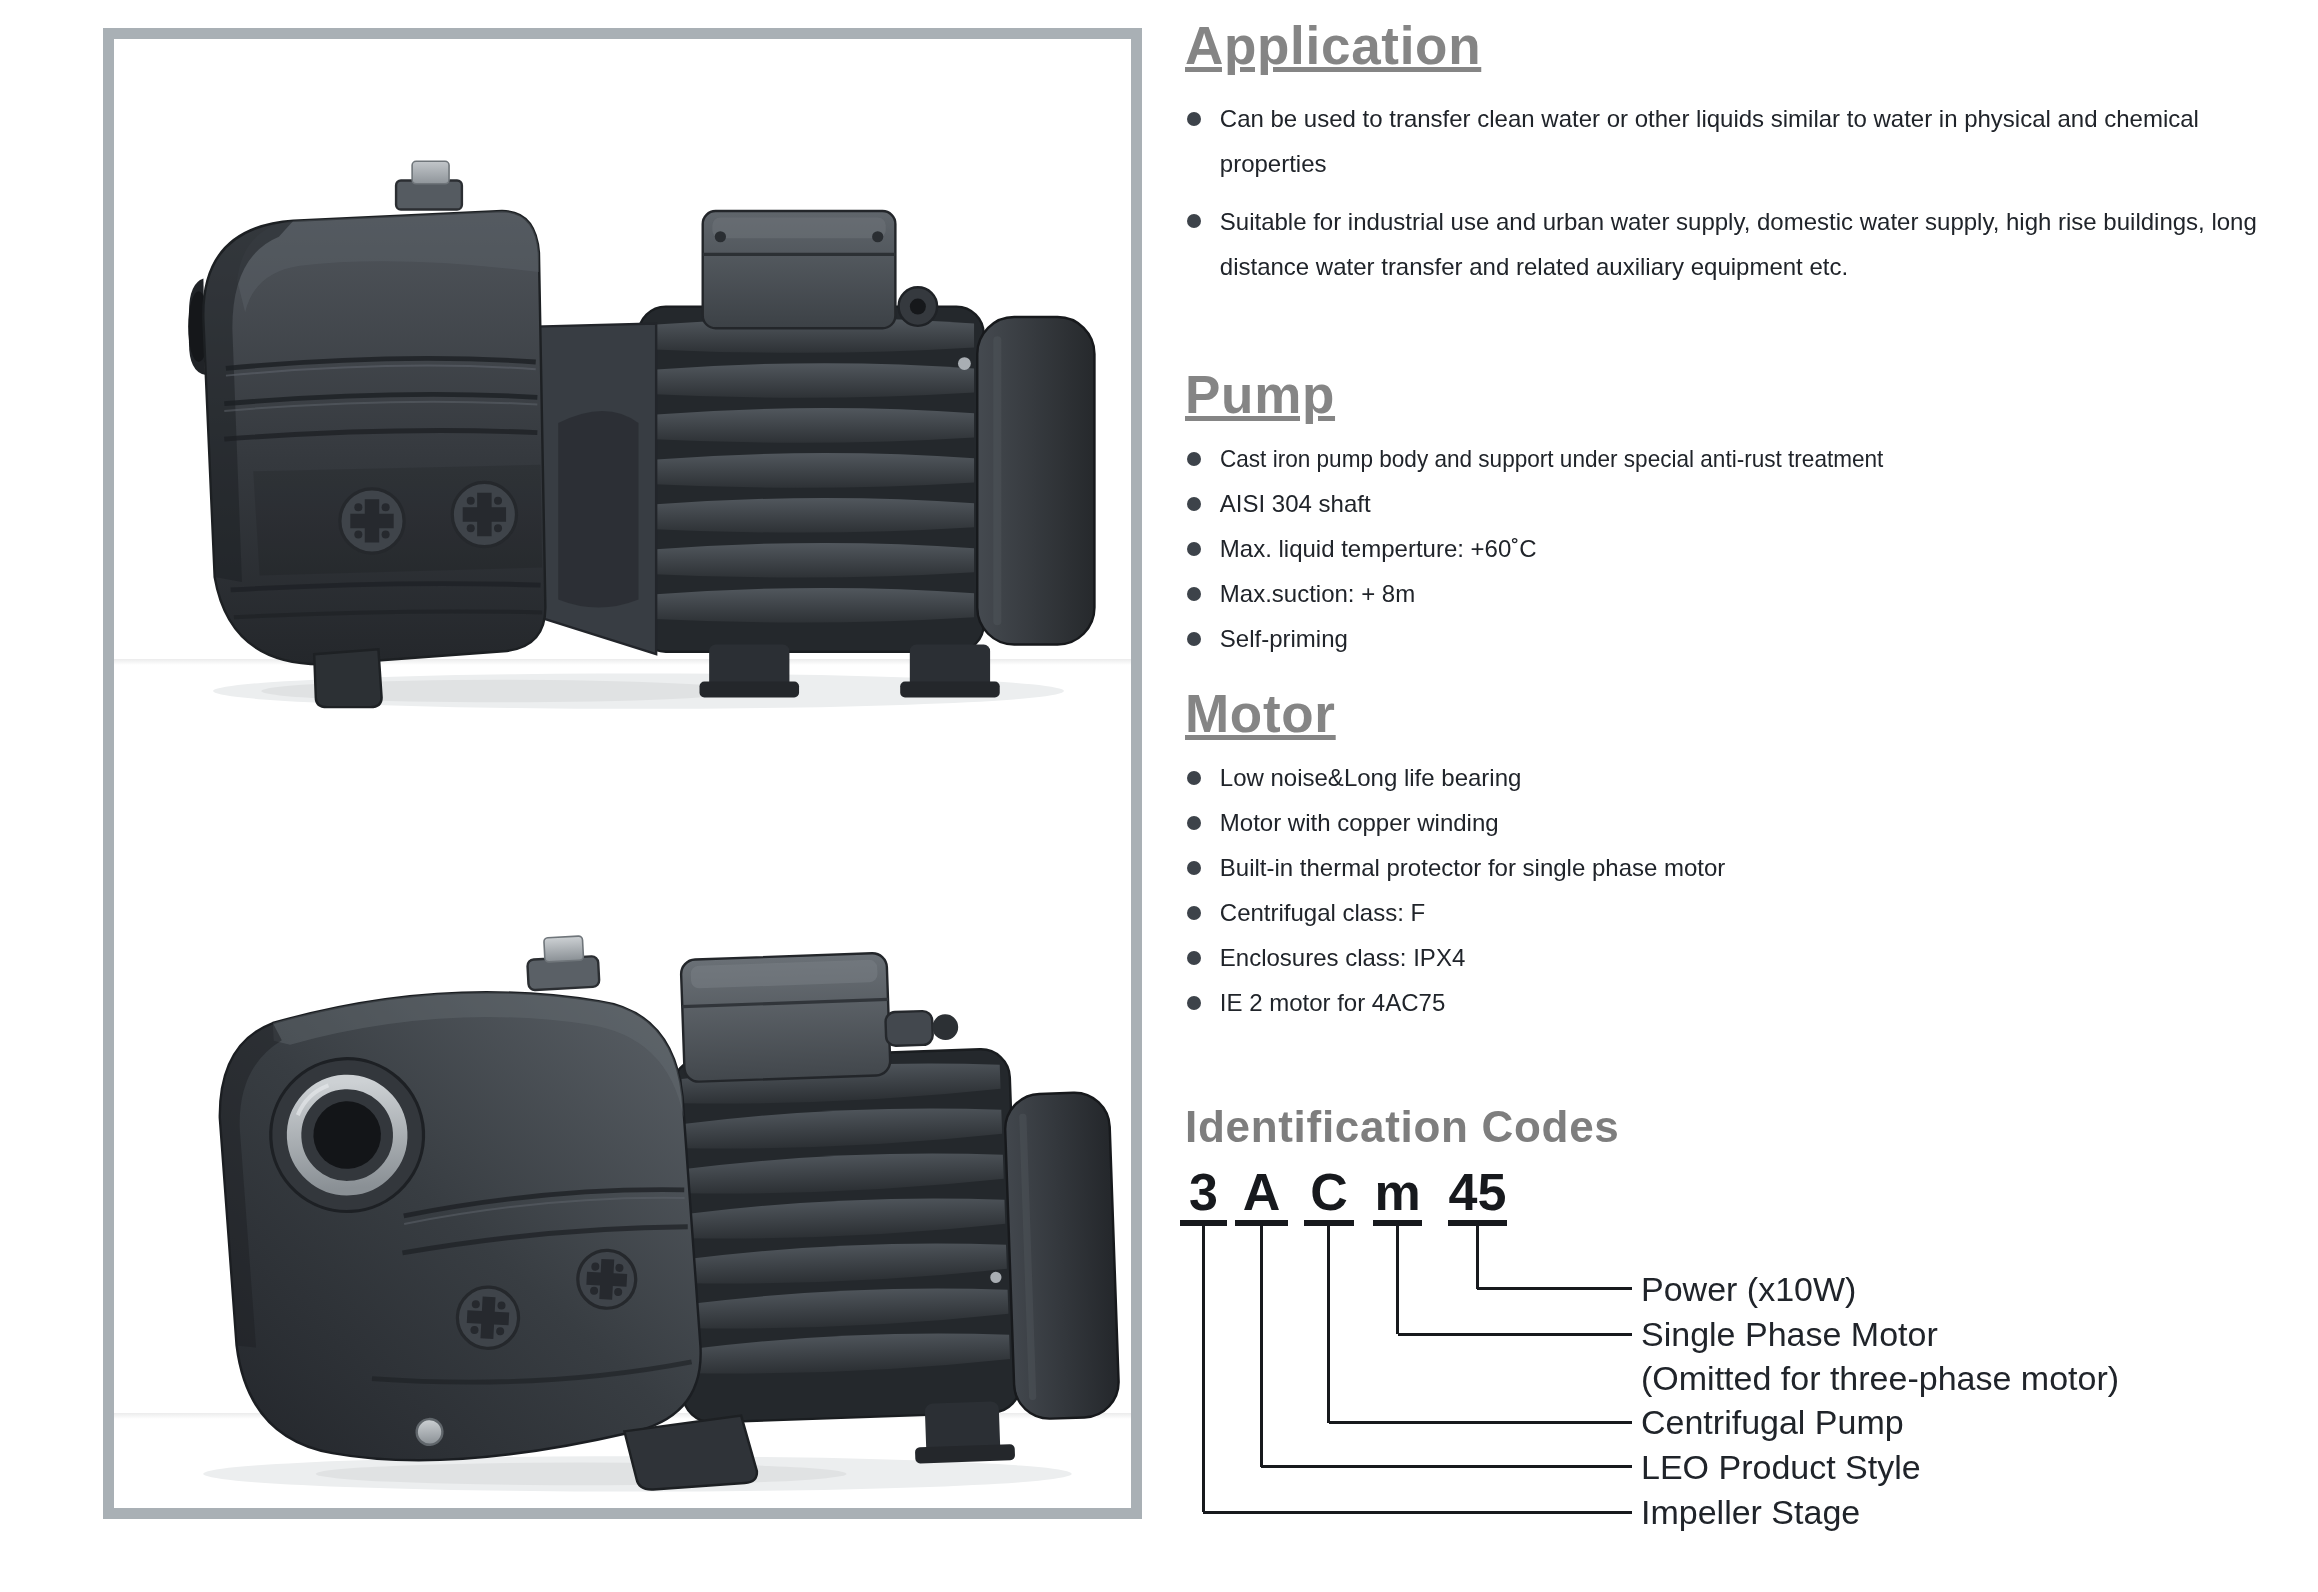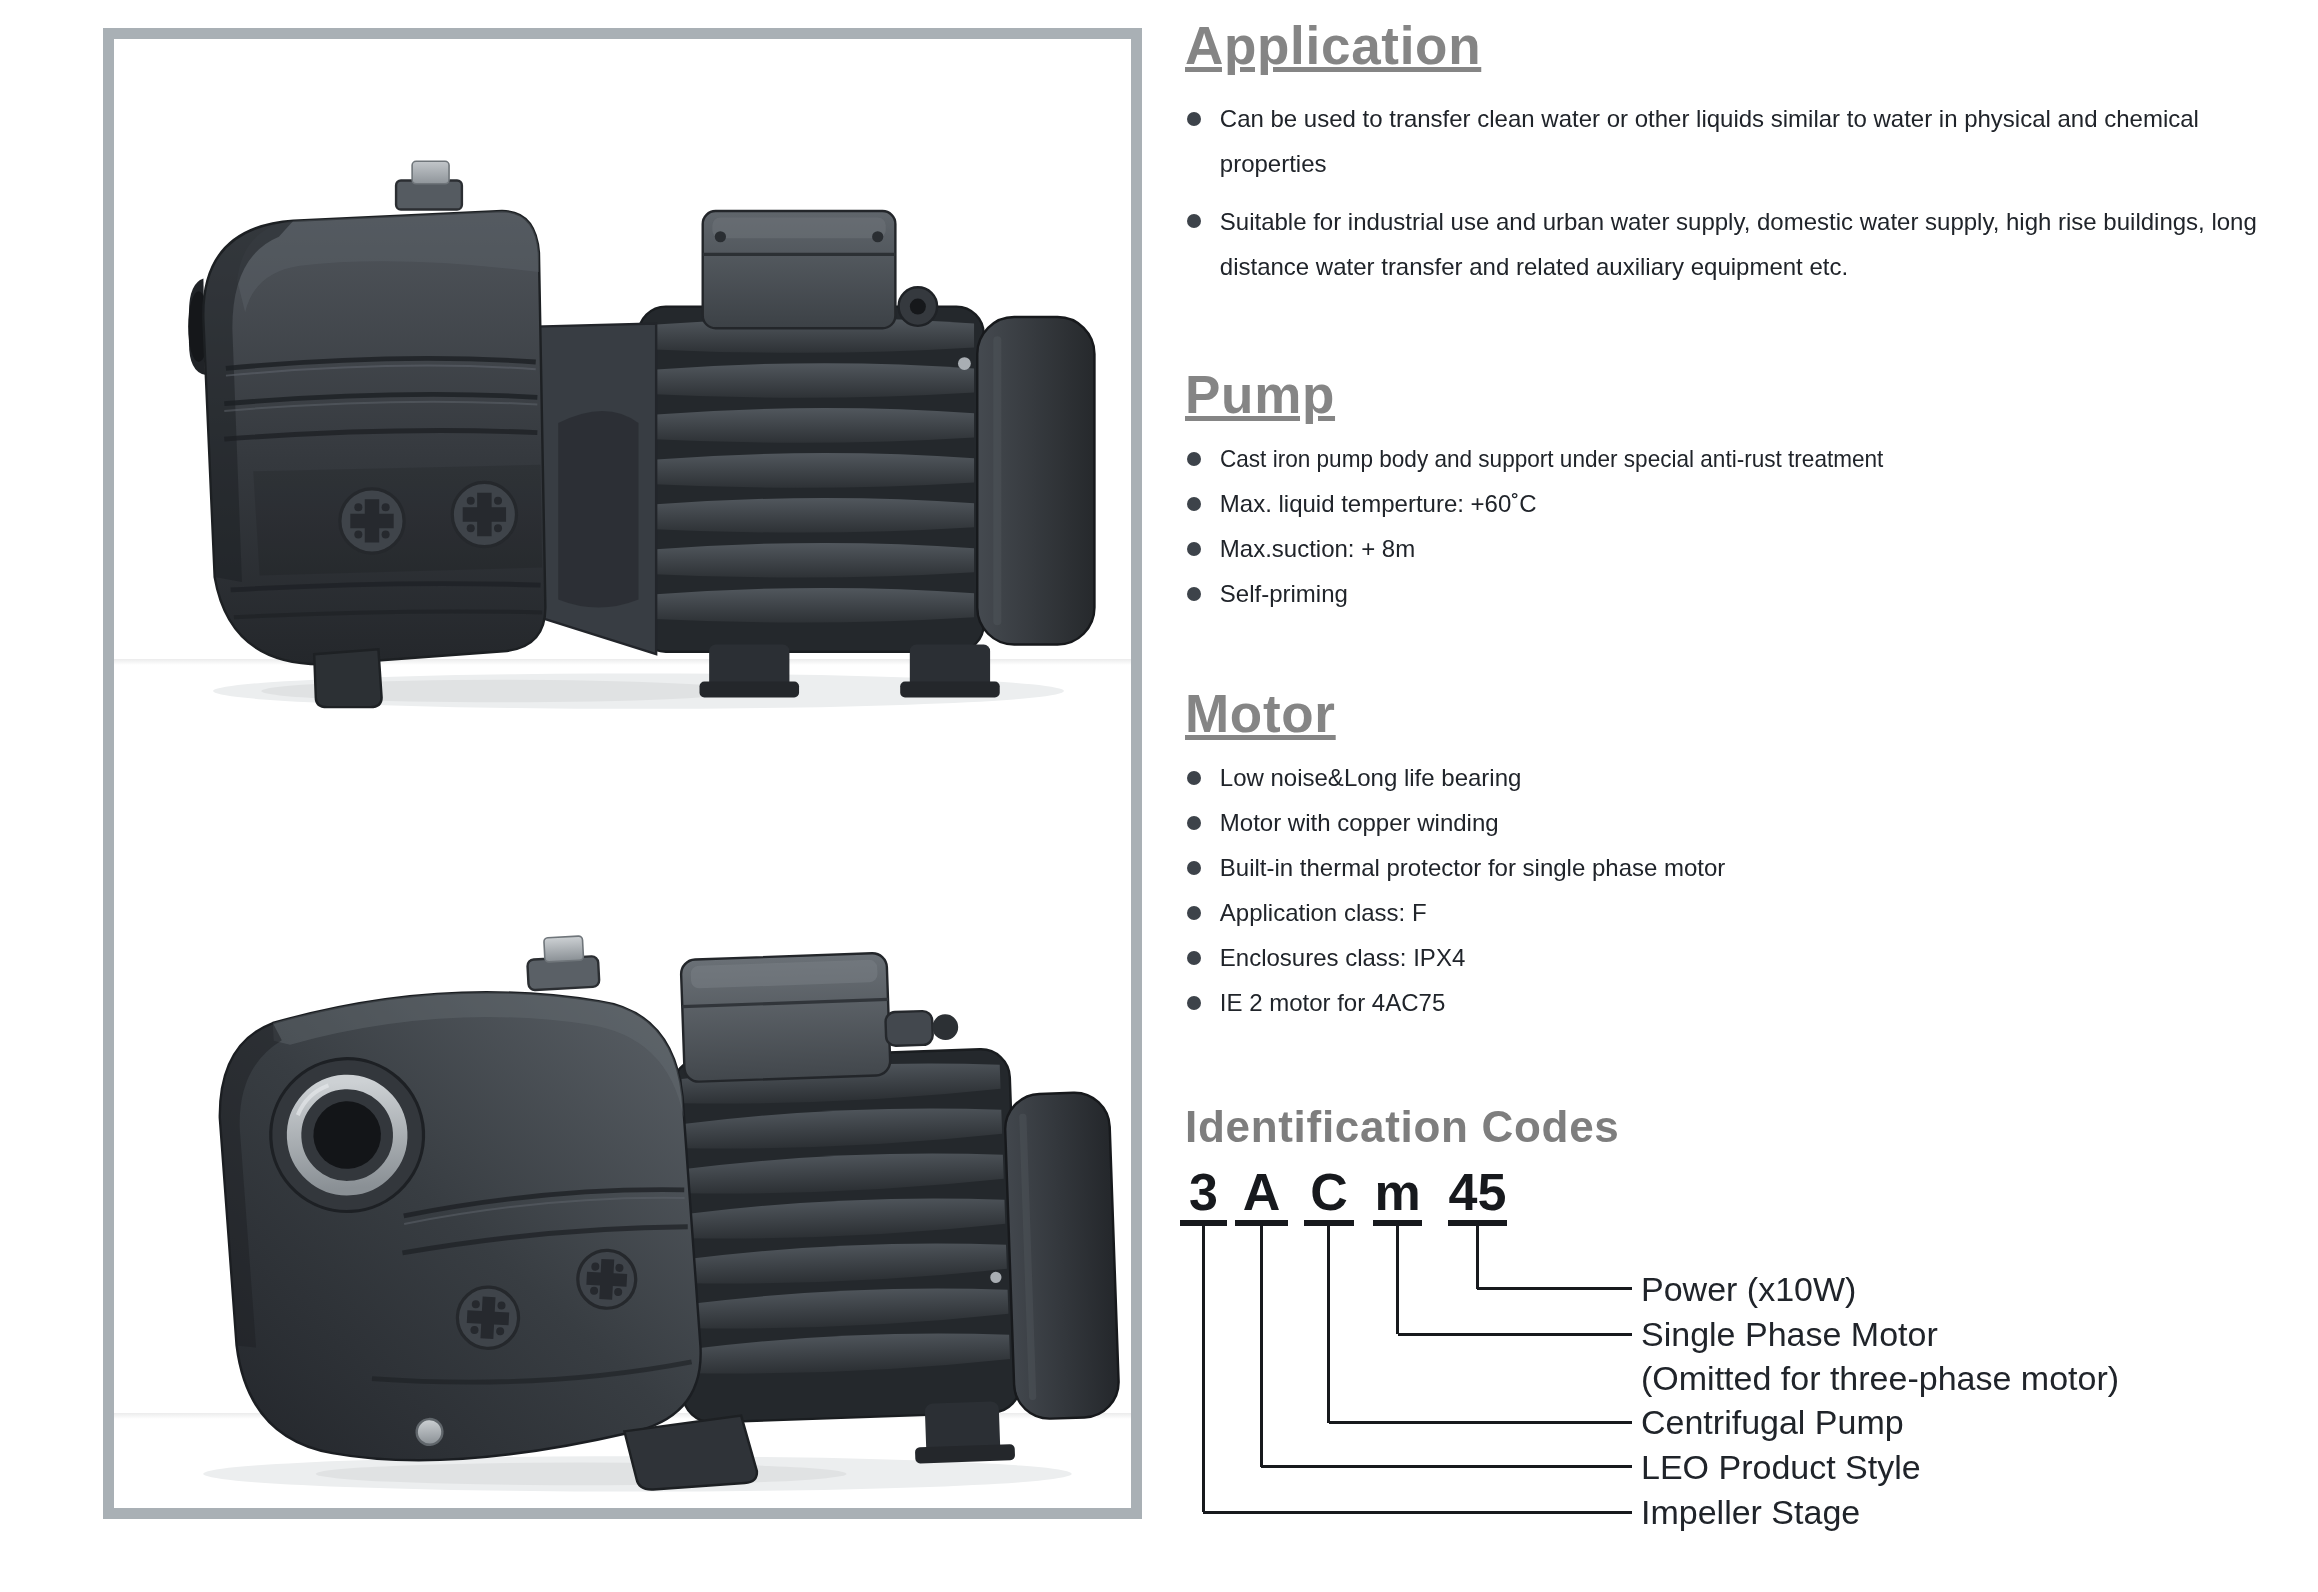--- a/index.html
+++ b/index.html
@@ -254,20 +254,24 @@
       </section>
       <section class="spec-section sec-pump">
         <h2>Pump</h2>
         <ul>
           <li>
             <span class="dot"></span>
             <span class="bullet-text condensed">Cast iron pump body and support under special anti-rust treatment</span>
           </li>
           <li>
             <span class="dot"></span>
+            <span class="bullet-text">AISI 304 shaft</span>
+          </li>
+          <li>
+            <span class="dot"></span>
             <span class="bullet-text">Max. liquid temperture: +60˚C</span>
           </li>
           <li>
             <span class="dot"></span>
             <span class="bullet-text">Max.suction: + 8m</span>
           </li>
           <li>
             <span class="dot"></span>
             <span class="bullet-text">Self-priming</span>
           </li>
@@ -283,21 +287,21 @@
           <li>
             <span class="dot"></span>
             <span class="bullet-text">Motor with copper winding</span>
           </li>
           <li>
             <span class="dot"></span>
             <span class="bullet-text">Built-in thermal protector for single phase motor</span>
           </li>
           <li>
             <span class="dot"></span>
-            <span class="bullet-text">Application class: F</span>
+            <span class="bullet-text">Centrifugal class: F</span>
           </li>
           <li>
             <span class="dot"></span>
             <span class="bullet-text">Enclosures class: IPX4</span>
           </li>
           <li>
             <span class="dot"></span>
             <span class="bullet-text">IE 2 motor for 4AC75</span>
           </li>
         </ul>

